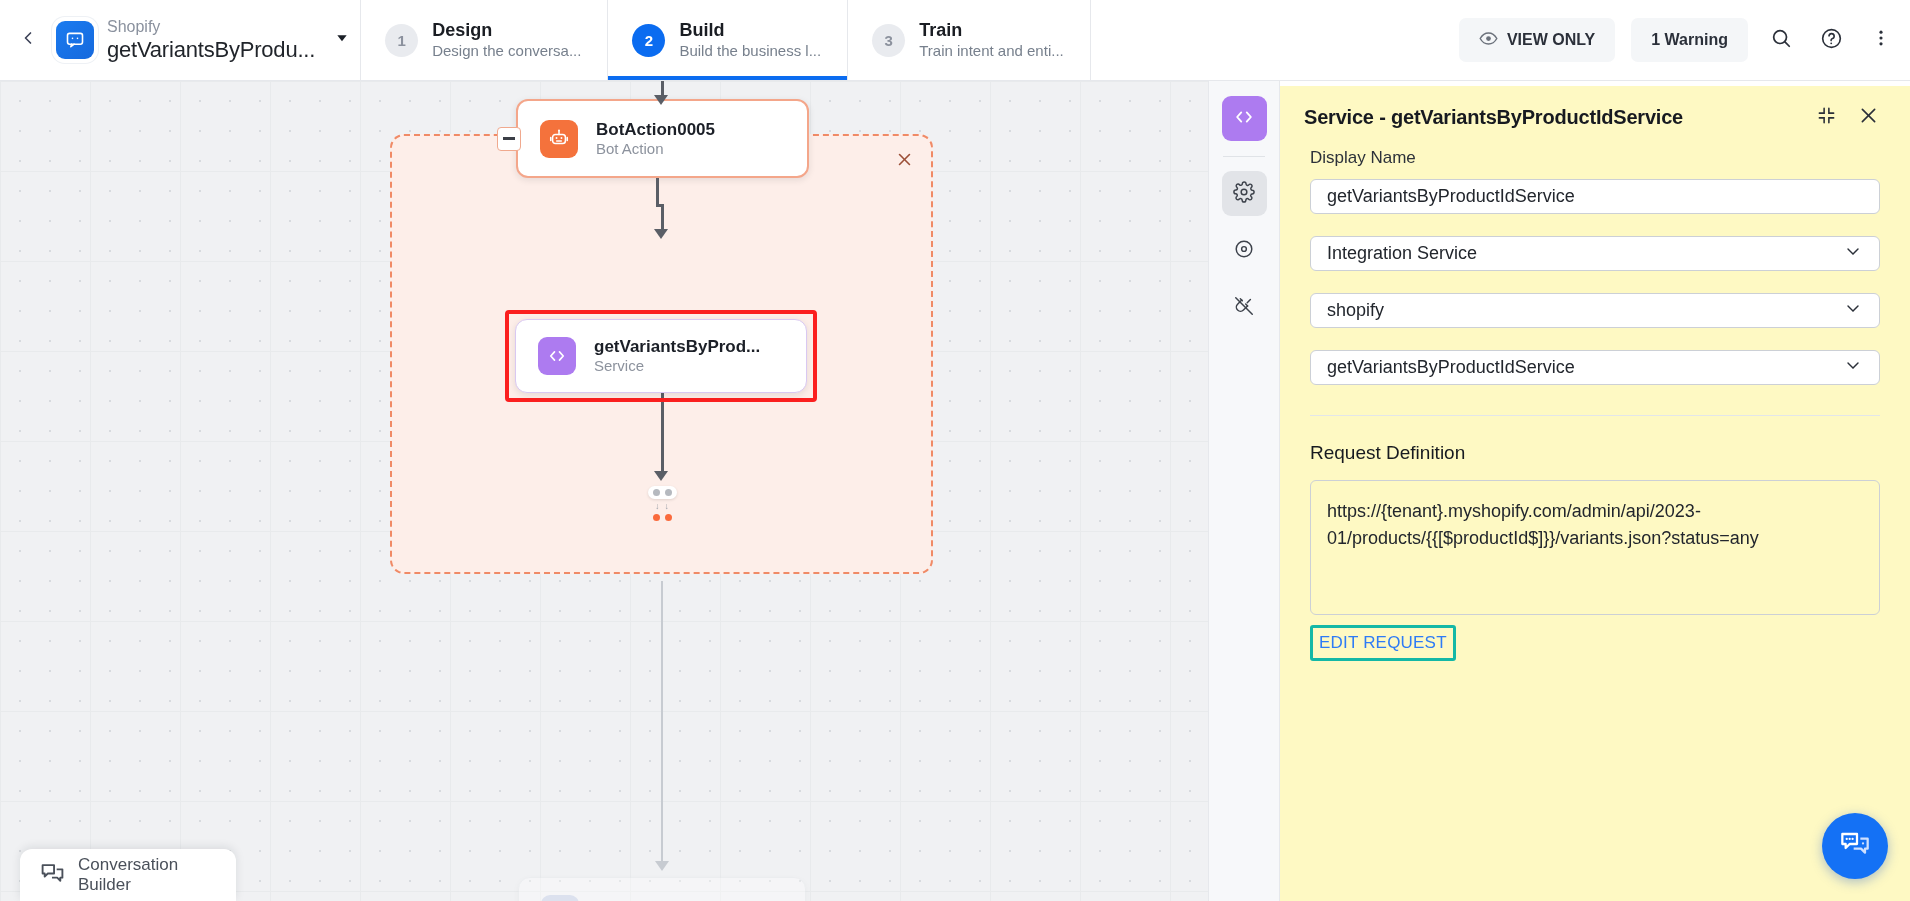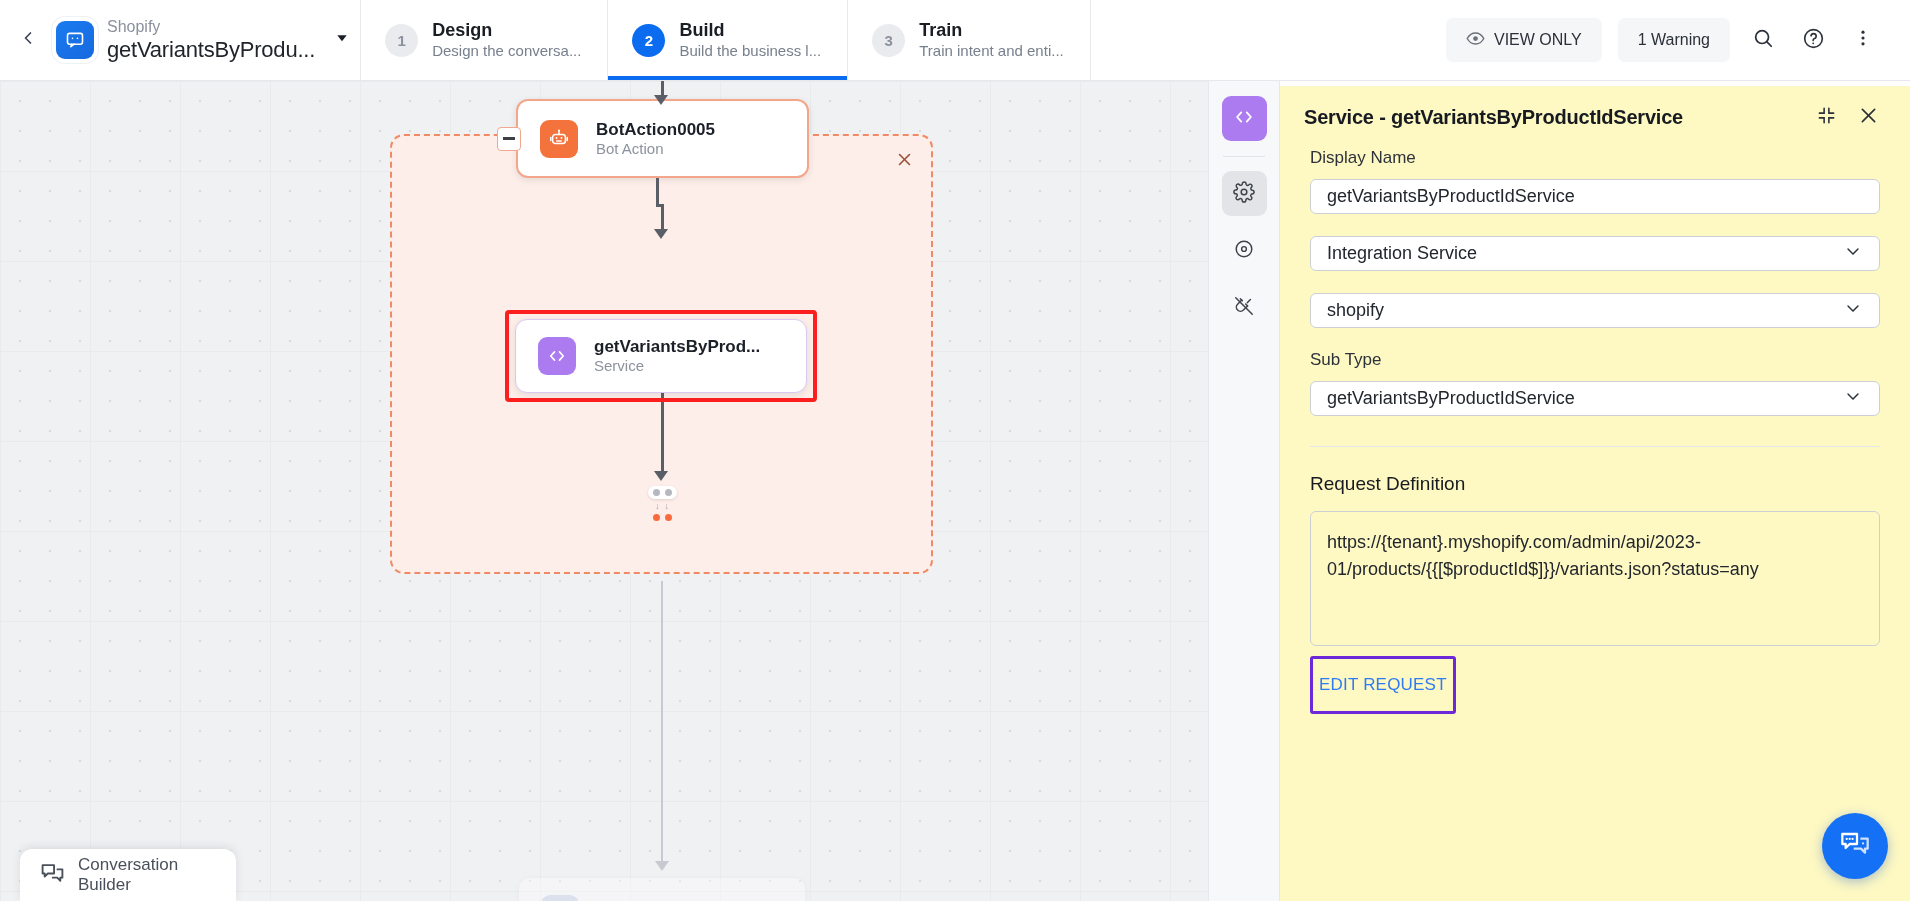--- a/index.html
+++ b/index.html
@@ -50,21 +50,21 @@
   }
   .step.active .step-num { background: #0b6cf0; color: #fff; }
   .step.active { box-shadow: inset 0 -4px 0 #0b6cf0; }
   .step-txt { line-height: 1.2; }
   .step-label { font-size: 18px; font-weight: bold; color: #1a1d23; }
   .step-desc {
     font-size: 15px; color: #77808d; max-width: 160px;
     white-space: nowrap; overflow: hidden; text-overflow: ellipsis;
   }
   .tb-spacer { flex: 1; }
-  .tb-right { display: flex; align-items: center; gap: 16px; padding-right: 30px; }
+  .tb-right { display: flex; align-items: center; gap: 16px; padding-right: 12px; font-weight: bold; }
   .pill {
     background: #f4f6f8; border-radius: 7px; height: 44px;
     display: flex; align-items: center; gap: 9px; padding: 0 20px;
     font-size: 16px; color: #2b303a; cursor: pointer;
   }
   .icon-btn {
     width: 34px; height: 34px; display: flex; align-items: center;
     justify-content: center; cursor: pointer; color: #2b303a;
   }
 
@@ -204,22 +204,22 @@
   }
   .select { justify-content: space-between; cursor: pointer; }
   .sep { height: 1px; background: #e3e6ea; margin: 30px 0 26px; }
   .section-title { font-size: 19px; font-weight: normal; color: #171a20; margin-bottom: 16px; }
   .textarea {
     width: 100%; min-height: 135px; border: 1px solid #ccd0d6; border-radius: 6px;
     padding: 17px 16px; font-size: 18px; color: #22262d; line-height: 1.52;
     word-break: break-word;
   }
   .link-wrap {
-    display: inline-block; margin-top: 10px; border: 3px solid #6d28d9;
-    border-radius: 3px; padding: 16px 6px;
+    display: inline-block; margin-top: 10px; border: 3px solid #14b8a6;
+    border-radius: 3px; padding: 5px 6px;
   }
   .link { font-size: 17px; color: #2e7bf6; letter-spacing: .2px; cursor: pointer; }
 
   .fab {
     position: absolute; right: 22px; bottom: 22px; width: 66px; height: 66px;
     border-radius: 50%; background: #1471f5; z-index: 40;
     display: flex; align-items: center; justify-content: center; cursor: pointer;
     box-shadow: 0 3px 12px rgba(20,80,200,.35);
   }
 </style>
@@ -503,21 +503,20 @@
           <span>shopify</span>
           <span>
             <svg width="20" height="20" viewBox="0 0 24 24" fill="none" stroke="#2b3039" stroke-width="1.7" stroke-linecap="round">
                 <polyline points="6 9.5 12 15.5 18 9.5"></polyline>
               </svg>
           </span>
         </div>
       </div>
 
       <div class="field">
-        <div class="field-label">Sub Type</div>
         <div class="select">
           <span>getVariantsByProductIdService</span>
           <span>
             <svg width="20" height="20" viewBox="0 0 24 24" fill="none" stroke="#2b3039" stroke-width="1.7" stroke-linecap="round">
                 <polyline points="6 9.5 12 15.5 18 9.5"></polyline>
               </svg>
           </span>
         </div>
       </div>
 

